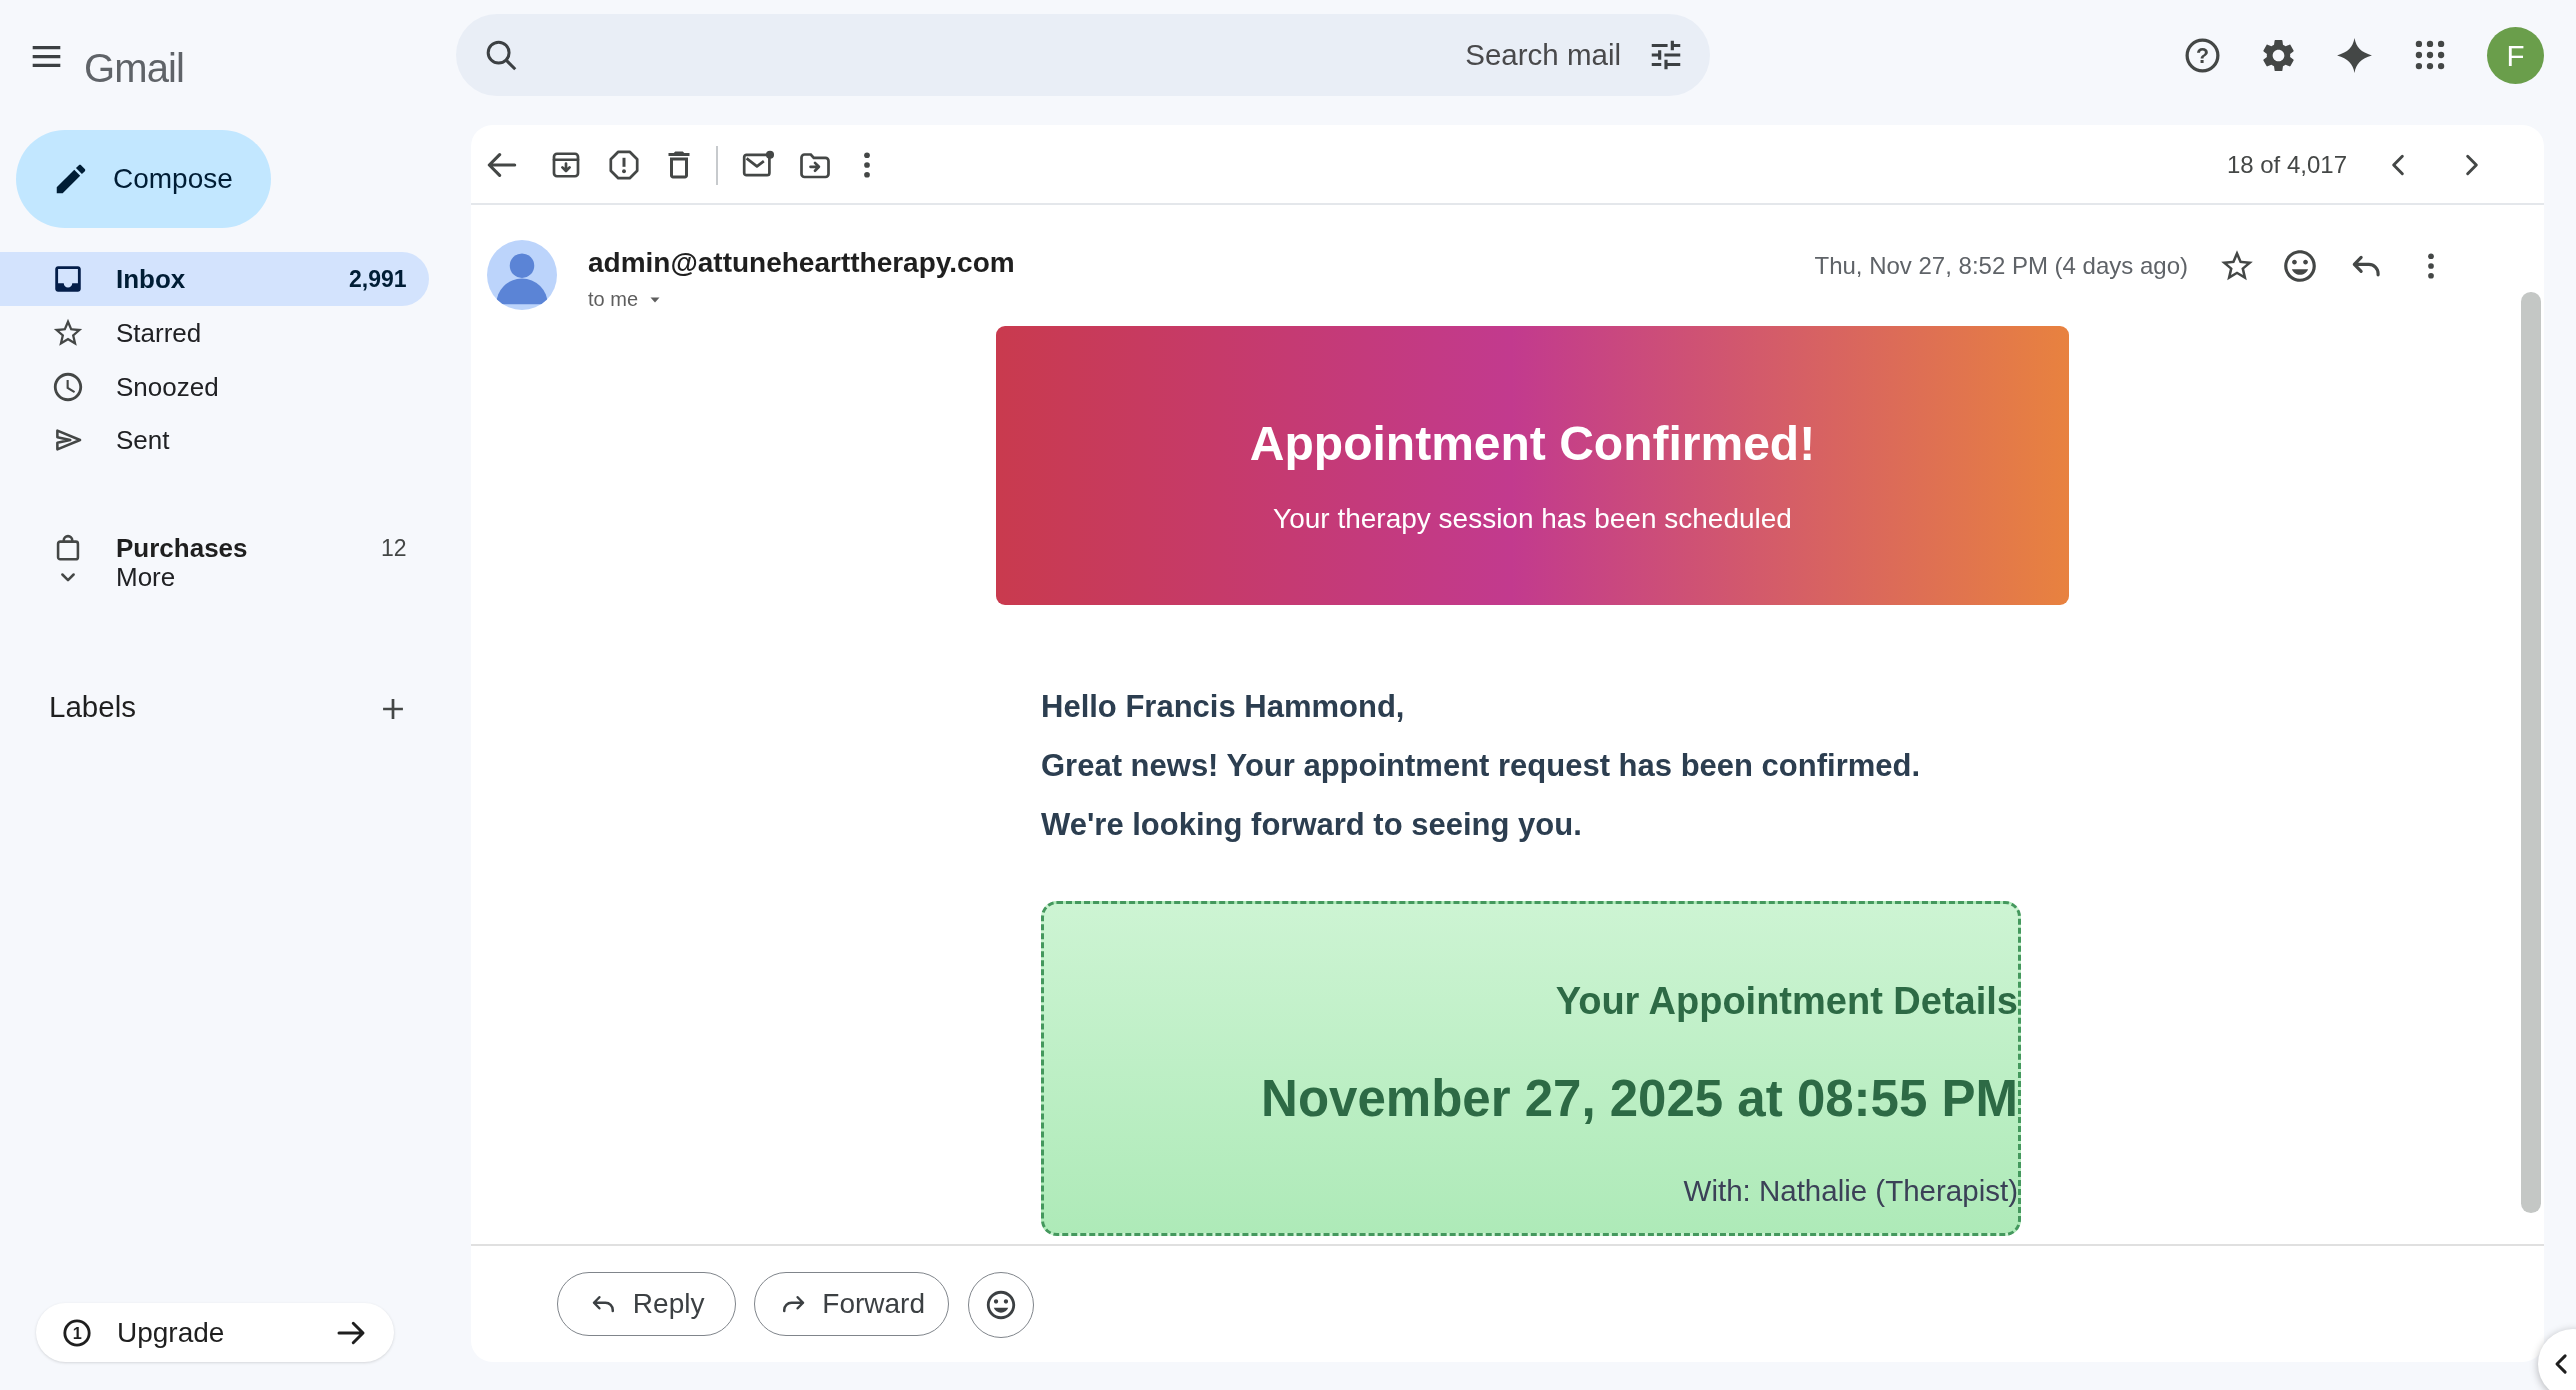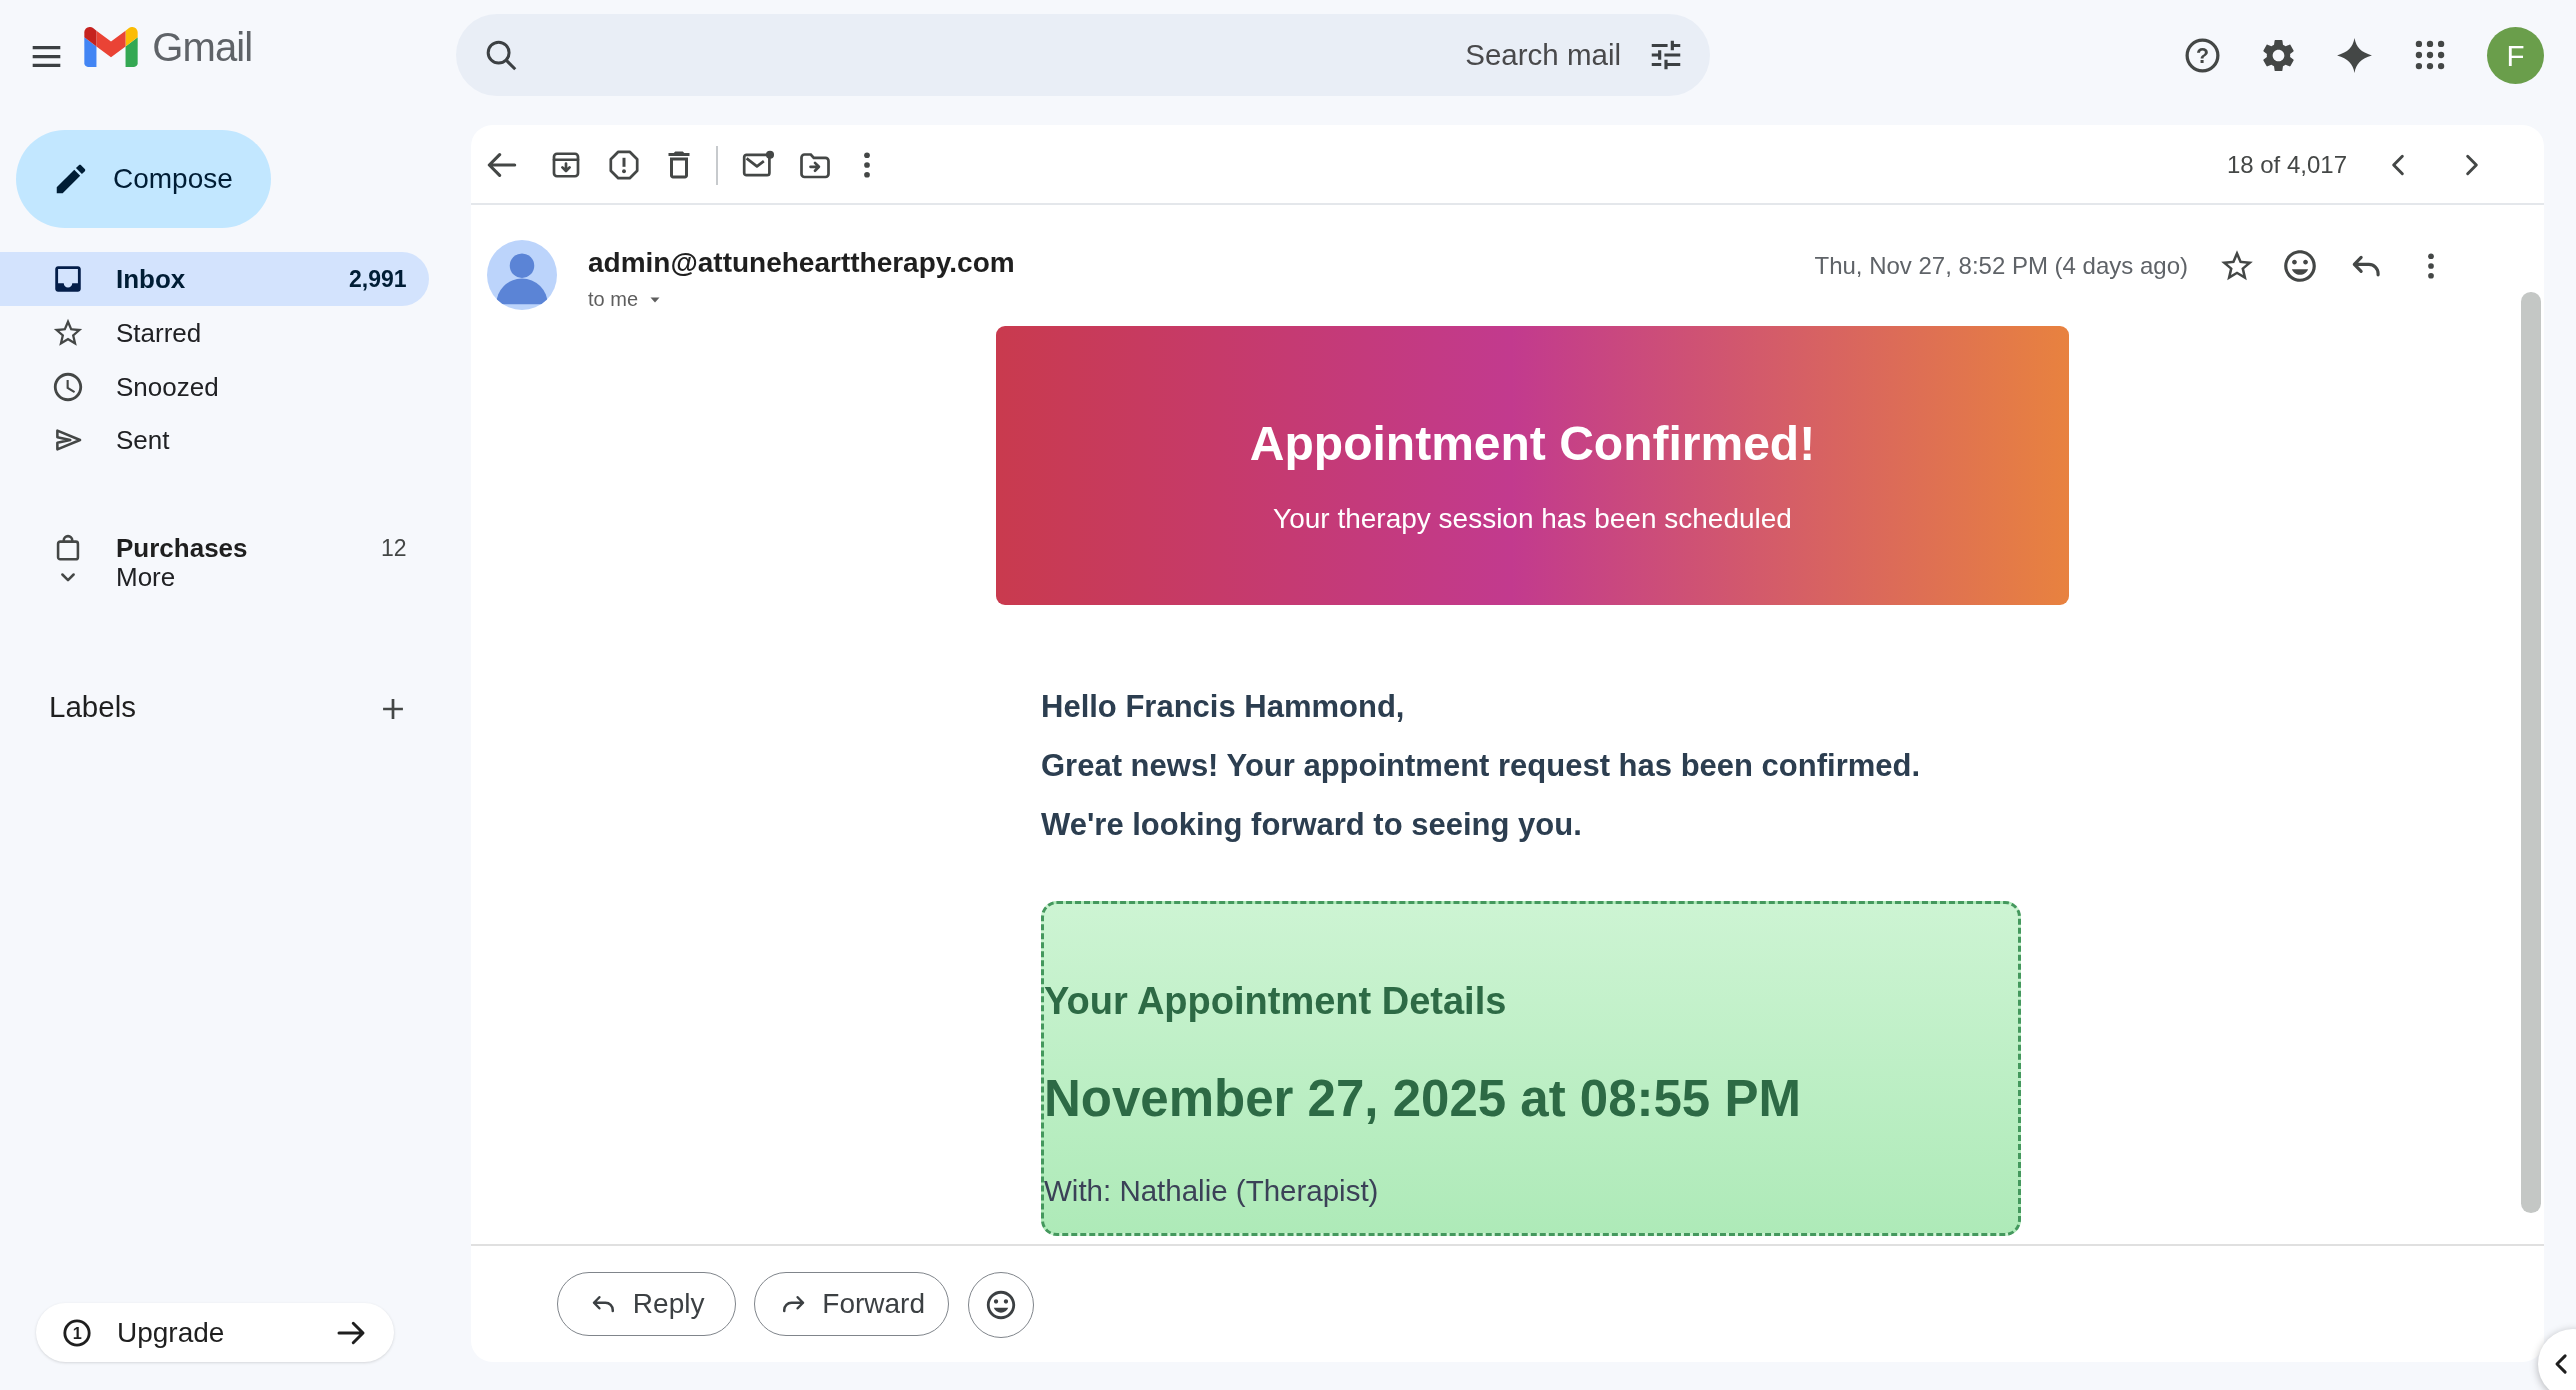--- a/index.html
+++ b/index.html
@@ -82,21 +82,21 @@
   }
   .banner-title{position:absolute;left:0;width:100%;top:90px;font-size:48px;font-weight:700;}
   .banner-sub{position:absolute;left:0;width:100%;top:177px;font-size:28px;}
 
   .greet-line{position:absolute;left:570px;font-size:31px;font-weight:700;color:var(--body-text,#2c3e50);}
 
   .detail-box{
     position:absolute;left:570px;top:776px;width:980px;height:335px;box-sizing:border-box;
     border:3.6px dashed var(--green-border,#44985d);border-radius:16px;
     background:linear-gradient(180deg,var(--green-bg-top,#cdf4d3),var(--green-bg-bottom,#aeeab8));
-    text-align:left;
+    text-align:right;
   }
   .detail-title{position:absolute;left:0;width:100%;top:76px;font-size:38px;font-weight:700;color:var(--green-text,#2d6a45);}
   .detail-datetime{position:absolute;left:0;width:100%;top:165px;font-size:51px;font-weight:700;color:var(--green-text,#2d6a45);}
   .detail-with{position:absolute;left:0;width:100%;top:270px;font-size:29.5px;color:var(--with-text,#3b4157);}
 
   .body-sep{position:absolute;left:0;top:1119px;width:100%;height:1.8px;background:#e0e0e0;}
 
   .action-pill{
     position:absolute;top:1147px;height:64px;border:1.8px solid var(--pill-border,#80858b);
     border-radius:34px;background:#fff;display:flex;align-items:center;justify-content:center;
@@ -120,21 +120,21 @@
 <body>
 
 <div class="stage">
 
   <div class="abs ic iconbtn" style="left:19.7px;top:29px;width:54px;height:54px;">
     <svg width="39" height="39" viewBox="0 0 24 24">
       <path d="M3.5 6.5h17M3.5 12h17M3.5 17.5h17" stroke="#3c4043" stroke-width="2" fill="none"></path>
     </svg>
   </div>
 
-  <div class="abs logo-wrap" style="left:84px;top:20px;height:54px;">
+  <div class="abs logo-wrap" style="left:84px;top:32px;height:54px;flex-direction:column;">
     <svg width="54" height="40" viewBox="52 42 88 66">
       <path fill="#4285f4" d="M58 108h14V74L52 59v43c0 3.32 2.69 6 6 6"></path>
       <path fill="#34a853" d="M120 108h14c3.32 0 6-2.69 6-6V59l-20 15"></path>
       <path fill="#fbbc04" d="M120 48v26l20-15v-8c0-7.42-8.47-11.65-14.4-7.2"></path>
       <path fill="#ea4335" d="M72 74V48l24 18 24-18v26L96 92"></path>
       <path fill="#c5221f" d="M52 51v8l20 15V48l-5.6-4.2c-5.94-4.45-14.4-.22-14.4 7.2"></path>
     </svg>
     <span class="logo-word">Gmail</span>
   </div>
 

